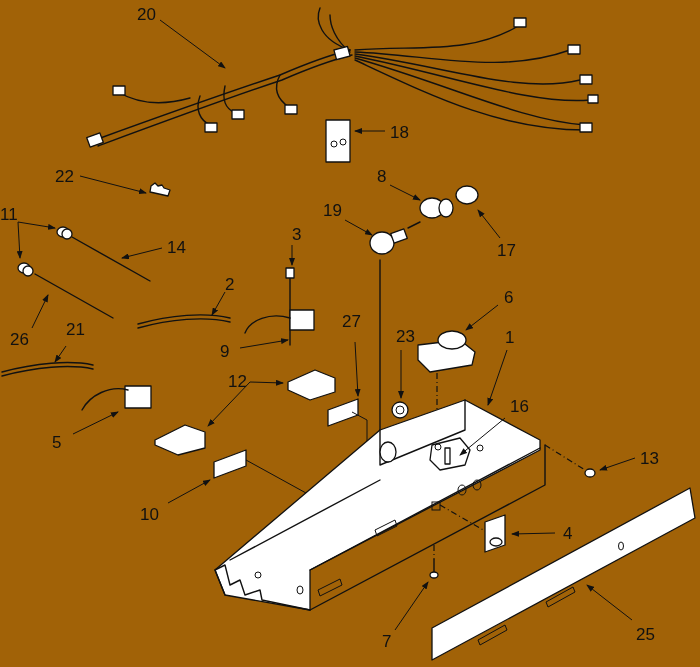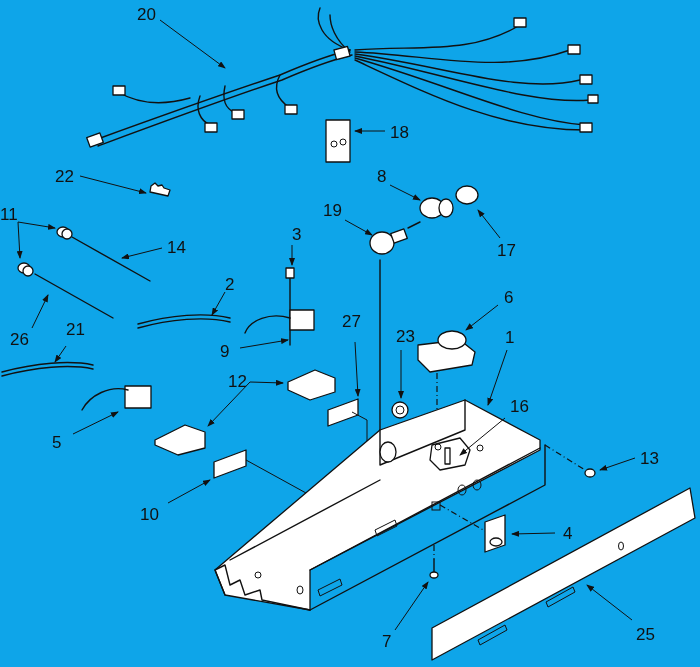--- a/index.html
+++ b/index.html
@@ -1,16 +1,16 @@
 <!DOCTYPE html>
 <html><head>
 <meta charset="utf-8">
 <style>
   html, body { margin: 0; padding: 0; background: #ffffff; }
-  #stage { position: relative; width: 700px; height: 667px; overflow: hidden; background: #0ea5e9; }
+  #stage { position: relative; width: 700px; height: 667px; overflow: hidden; background: #a16207; }
   svg { position: absolute; left: 0; top: 0; }
   .ln { stroke: #111; stroke-width: 1.4; fill: none; stroke-linecap: round; stroke-linejoin: round; }
   .thin { stroke: #111; stroke-width: 1; fill: none; }
   .fillw { fill: #fff; stroke: #111; stroke-width: 1.3; stroke-linejoin: round; }
   .dash { stroke: #111; stroke-width: 1.2; fill: none; stroke-dasharray: 6 3 1 3; }
   .lbl { font-family: "Liberation Sans", sans-serif; font-size: 17px; fill: #111; }
 </style>
 </head>
 <body>
 

